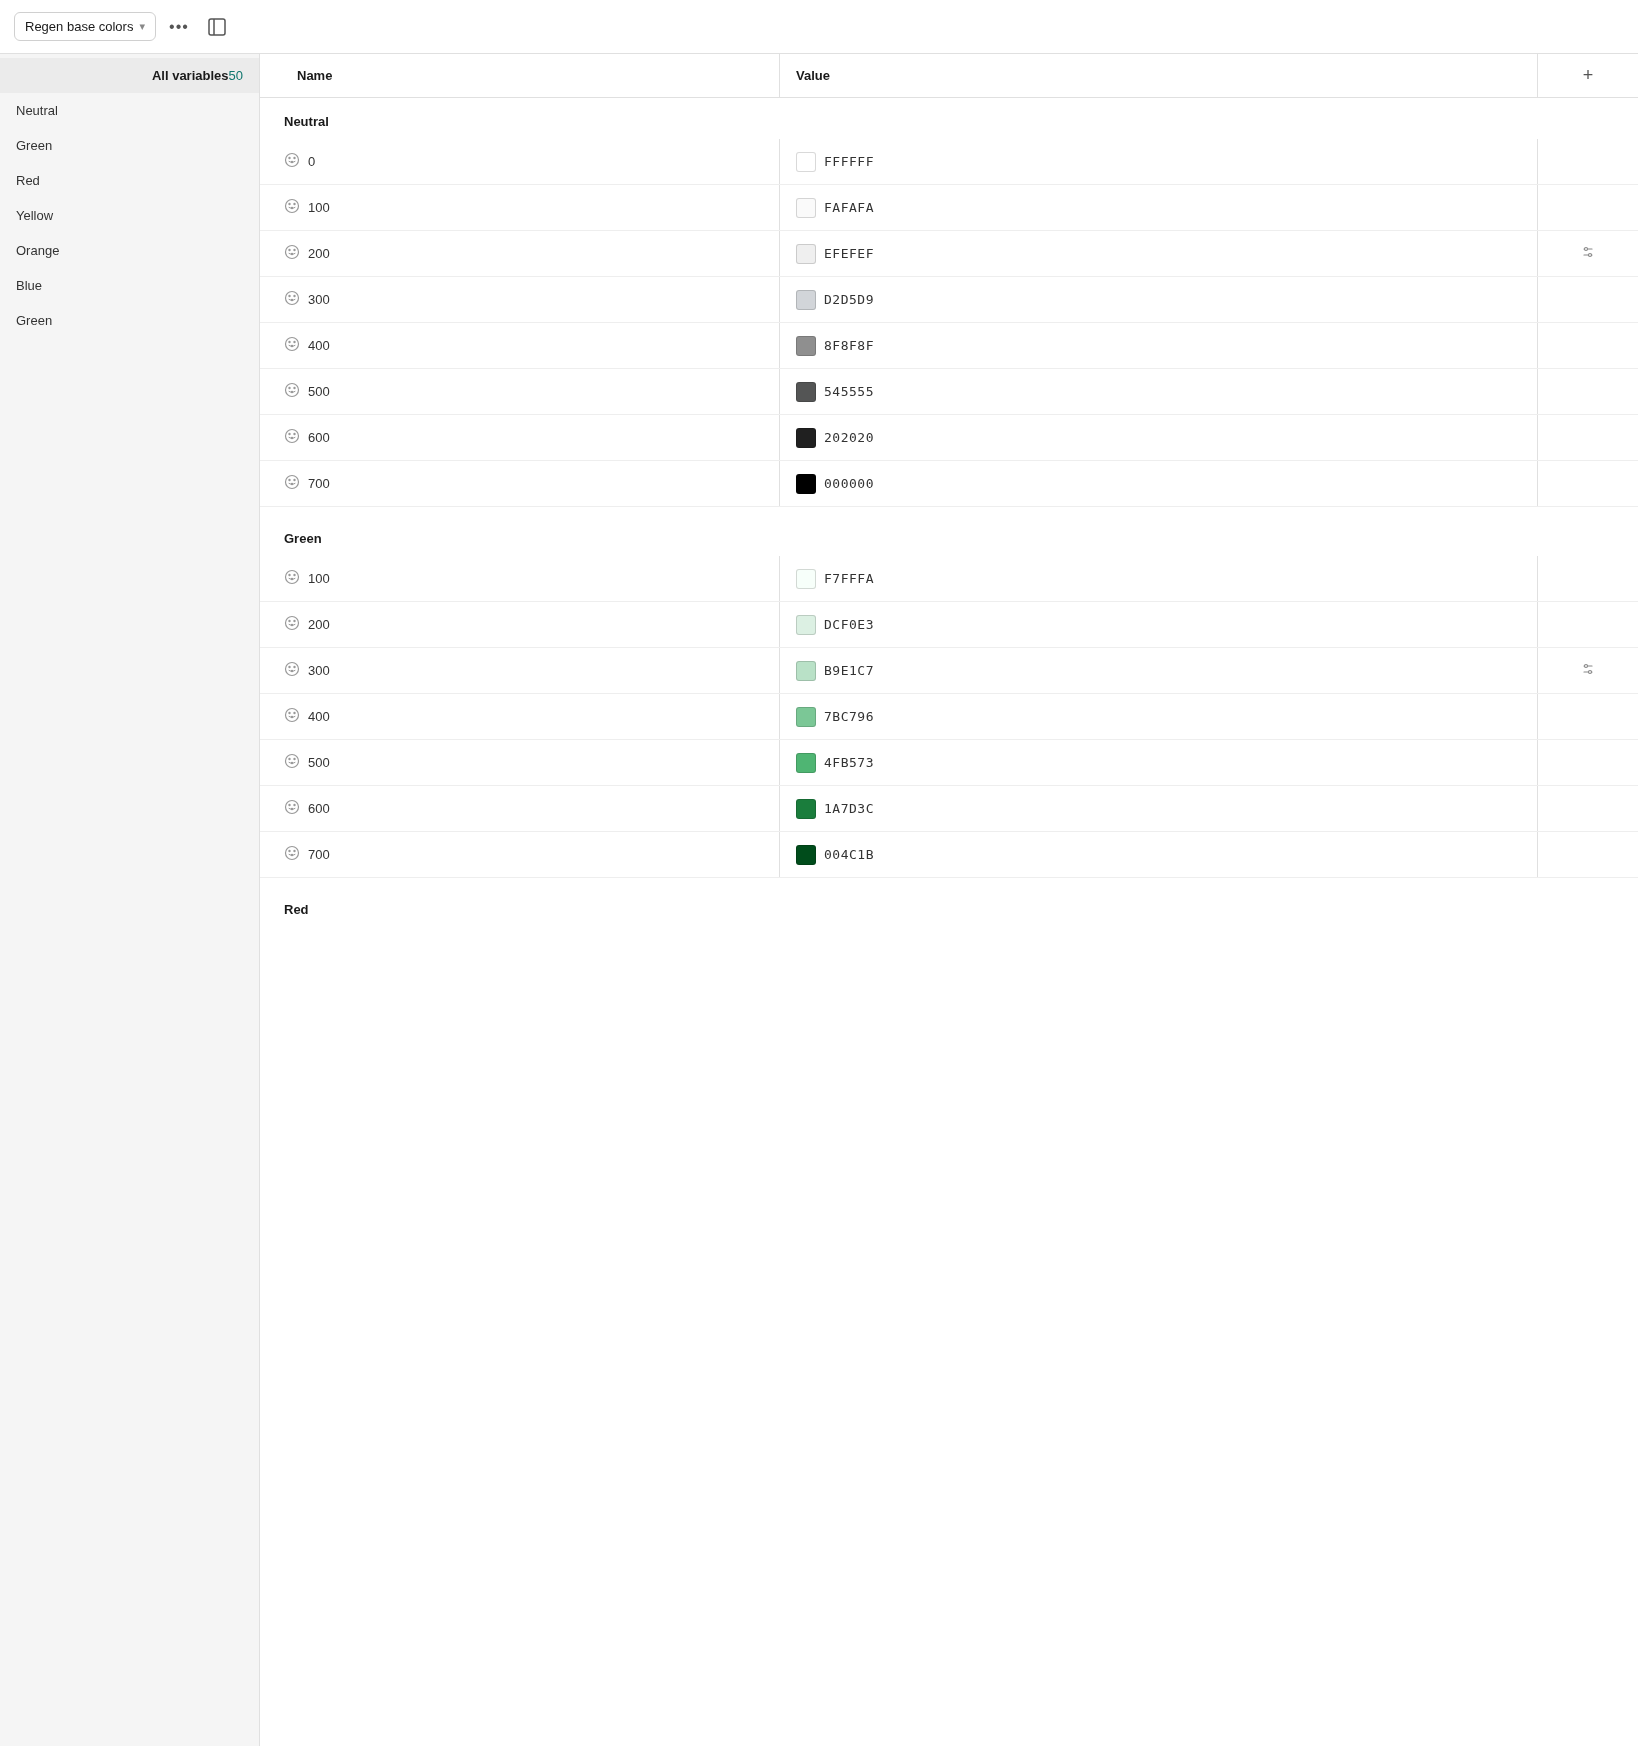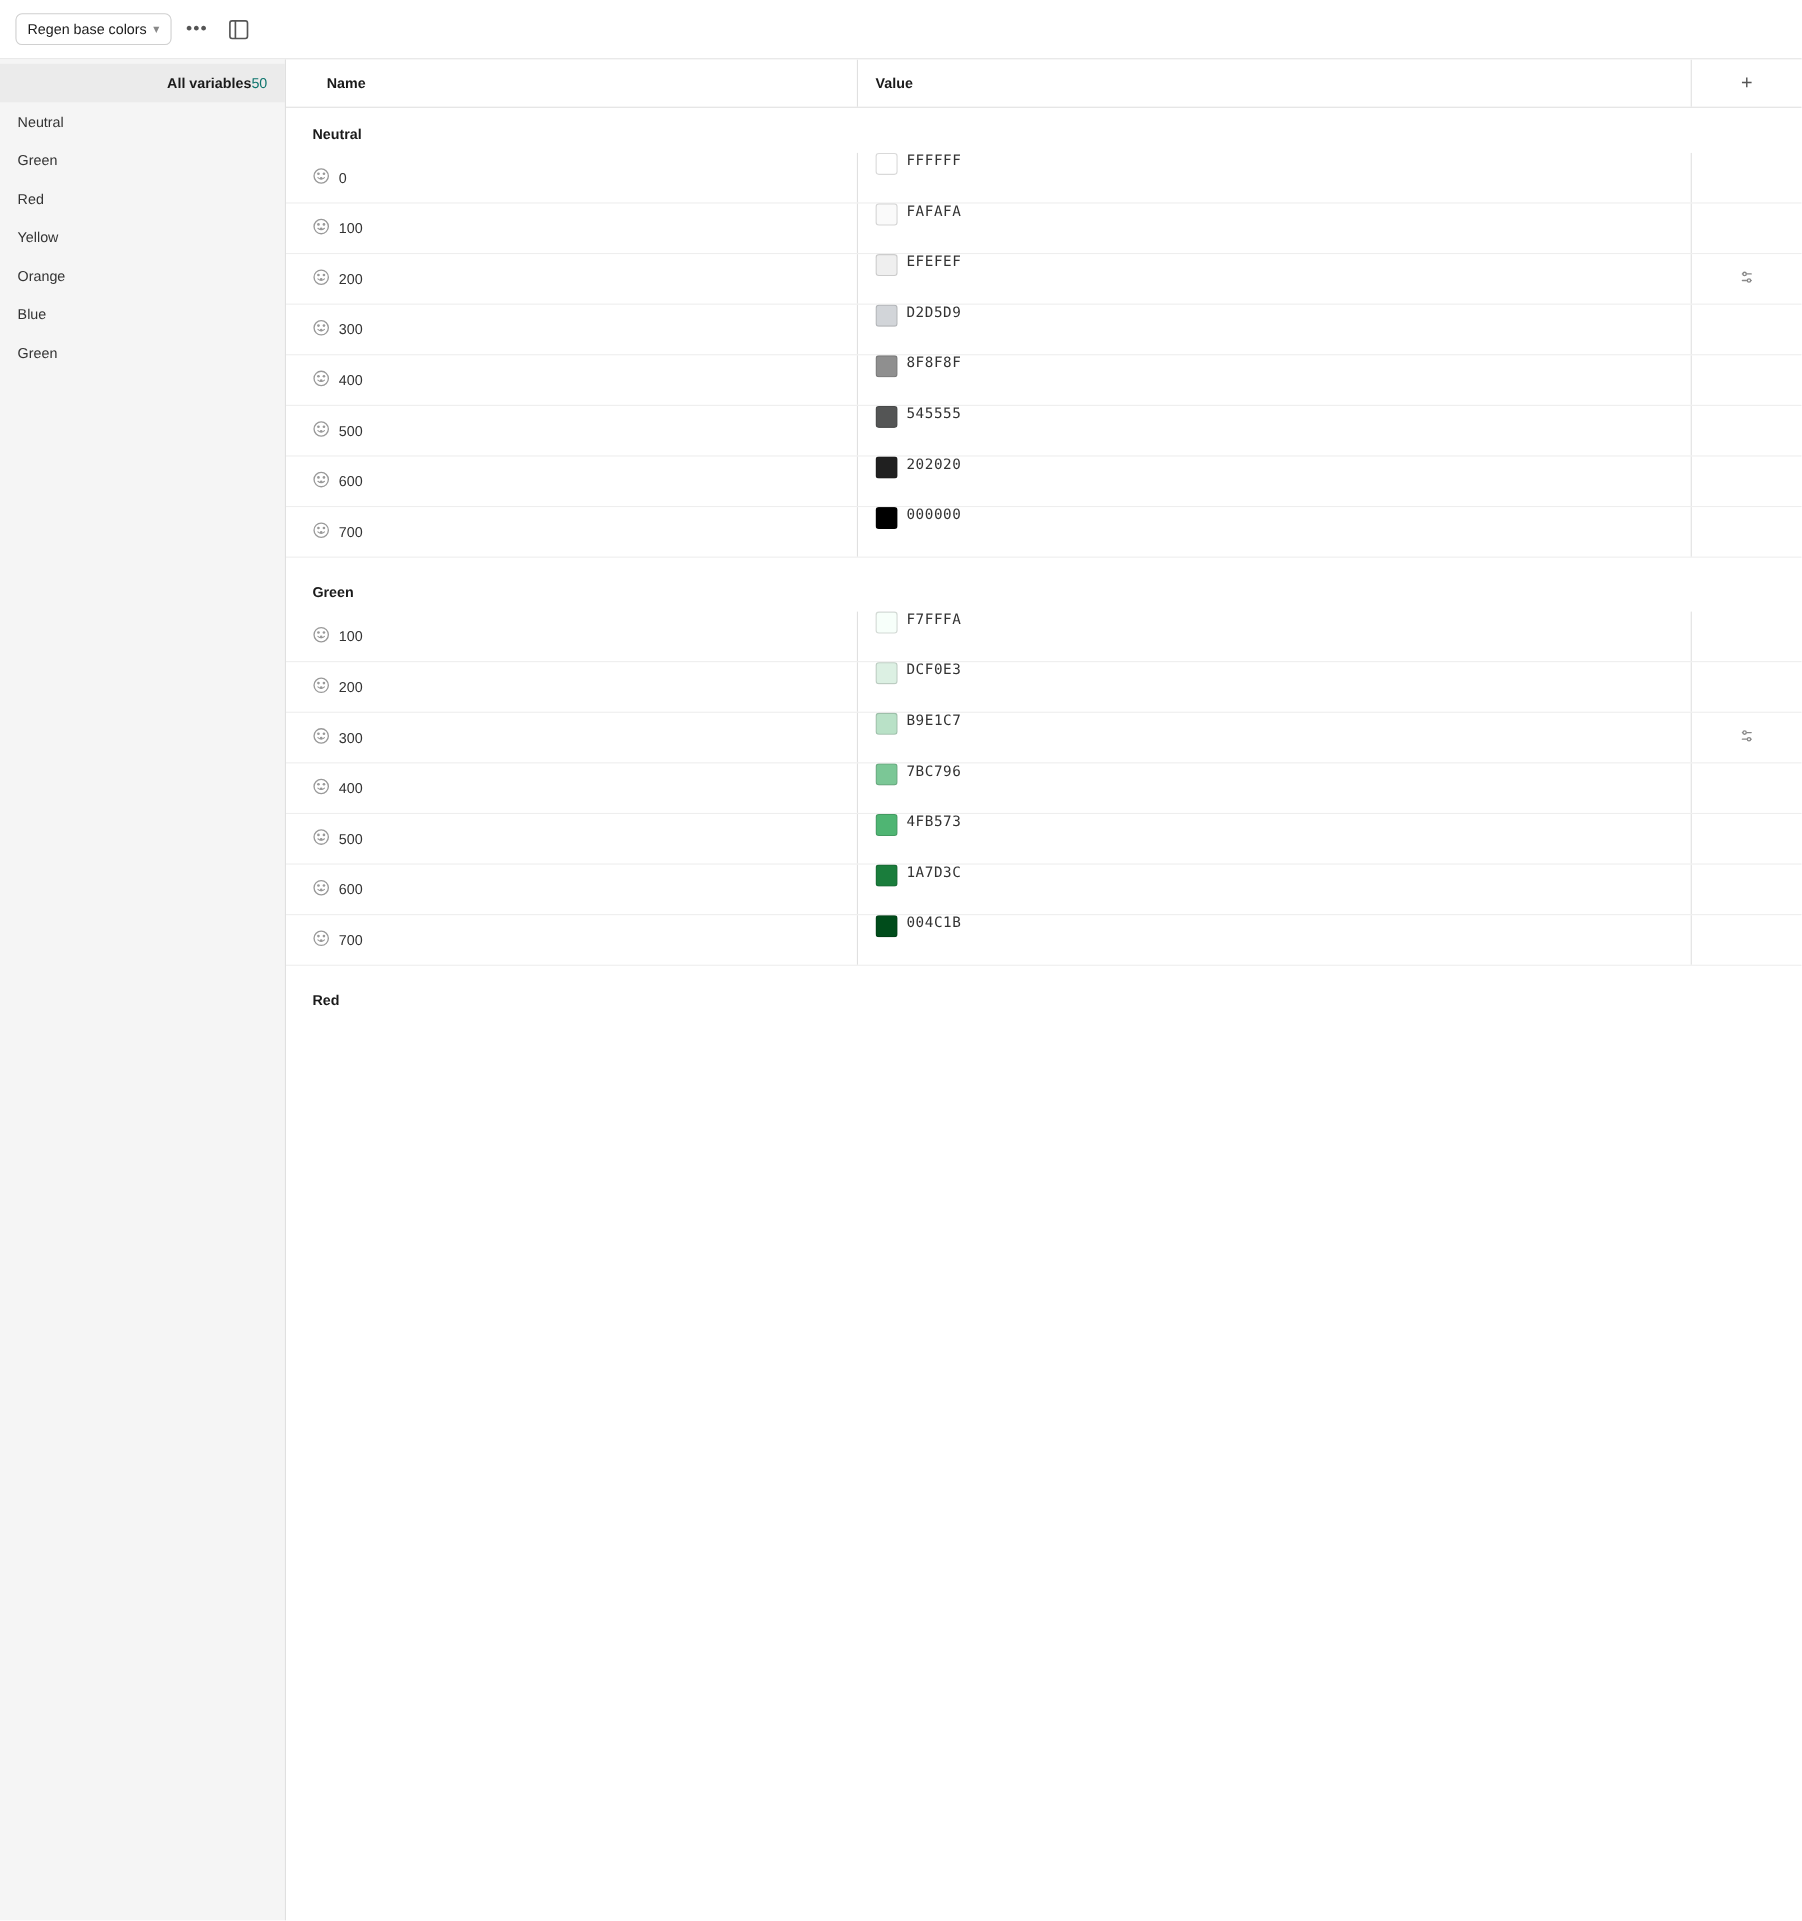--- a/index.html
+++ b/index.html
@@ -216,21 +216,21 @@
 
     .var-name {
       font-size: 13px;
       color: #333;
     }
 
     .cell-value {
       flex: 1;
       padding: 0 16px;
       display: flex;
-      align-items: flex-start;
+      align-items: center;
       gap: 8px;
       border-right: 1px solid #e0e0e0;
       height: 100%;
     }
 
     .color-swatch {
       width: 20px;
       height: 20px;
       border-radius: 3px;
       border: 1px solid rgba(0,0,0,0.15);

